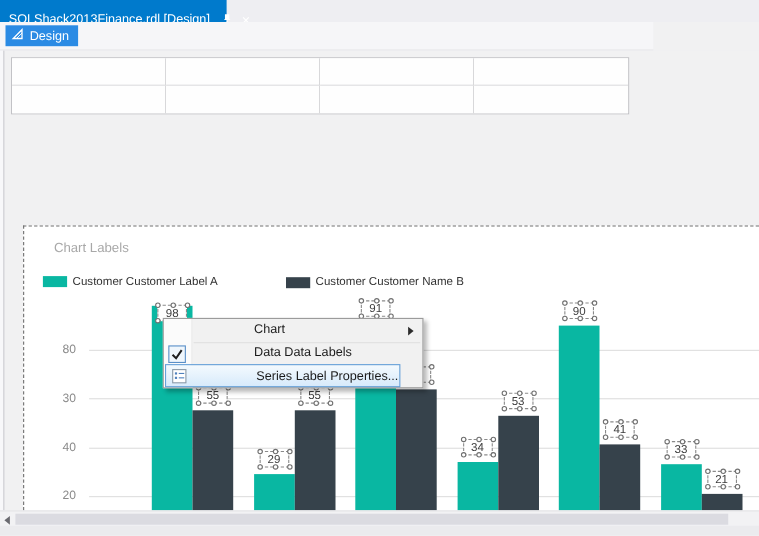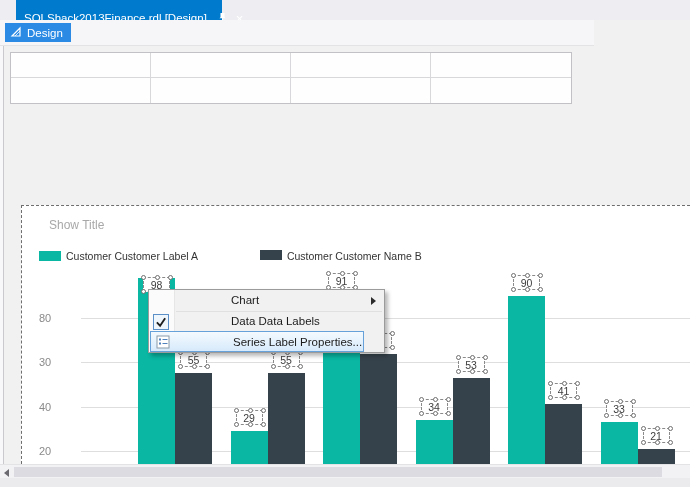--- a/index.html
+++ b/index.html
@@ -1,21 +1,21 @@
 <!DOCTYPE html>
 <html><head>
 <meta charset="utf-8">
 <style>
   * { margin:0; padding:0; box-sizing:border-box; }
   html,body { width:690px; height:487px; }
   body { font-family:"Liberation Sans", sans-serif; position:relative; overflow:hidden; background:#F1F1F2; }
 
   
   .tabstrip { position:absolute; left:0; top:0; width:690px; height:20px; background:#EEEEF2; }
-  .doc-tab { position:absolute; left:16px; top:0; width:206px; height:36px; background:#007ACC; color:#fff;
+  .doc-tab { position:absolute; left:0; top:0; width:206px; height:36px; background:#007ACC; color:#fff;
              display:flex; align-items:center; padding-left:8px; }
   .doc-tab .title { font-size:11.5px; line-height:20px; white-space:nowrap; }
   .doc-tab .pin { margin-left:10px; width:11px; height:12px; display:inline-flex; align-items:center; }
   .doc-tab .close { margin-left:8px; font-size:13px; line-height:13px; color:#fff; }
 
   
   .dtoolbar { position:absolute; left:0; top:20px; width:594px; height:26px; background:#F6F6F8; border-bottom:1px solid #E3E3E6; }
   .btn-design { position:absolute; left:5px; top:3px; height:19px; padding:0 8px 0 5px; background:#2B8BE4; color:#fff;
                 display:flex; align-items:center; gap:5px; font-size:11.5px; }
   .btn-preview { position:absolute; left:74px; top:3px; height:19px; padding:0 8px 0 5px; color:#1E1E1E;
@@ -31,23 +31,23 @@
   .rtable .cell { border-right:1px solid #D8D8DA; border-bottom:1px solid #D8D8DA; background:#FEFEFE; }
   .rtable .cell:nth-child(4n) { border-right:none; }
   .rtable .cell:nth-child(n+5) { border-bottom:none; }
 
   
   .chart { position:absolute; left:21px; top:205px; width:669px; height:259px; background:#fff;
            border-top:1px dashed #6E6E6E; border-left:1px dashed #6E6E6E; overflow:hidden; }
   .chart-title { position:absolute; left:27px; top:12px; font-size:12px; color:#A8A8A8; }
   .legend { position:absolute; left:17px; top:43px; height:14px; display:flex; align-items:center; font-size:10.5px; color:#333; }
   .legend .swatch { width:22px; height:10px; display:inline-block; margin-right:5px; }
-  .legend .entry-b { margin-left:62px; display:inline-flex; align-items:flex-start; }
+  .legend .entry-b { margin-left:62px; display:inline-flex; align-items:flex-end; }
   .gridline { position:absolute; left:59px; right:0; height:1px; background:#DEDEDE; }
-  .ytick { position:absolute; width:30px; text-align:left; font-size:11px; color:#8A8A8A; left:17px; }
+  .ytick { position:absolute; width:30px; text-align:right; font-size:11px; color:#8A8A8A; left:17px; }
   .bar { position:absolute; bottom:0; width:37px; }
   .dlabel { position:absolute; width:27px; height:15px; background:#fff; border:1px dashed #8A8A8A;
             font-size:10.5px; color:#3C3C3C; text-align:center; line-height:14px; }
   .handle { position:absolute; width:5px; height:5px; border:1px solid #707070; background:#fff; border-radius:50%; }
 
   
   .ctxmenu { position:absolute; left:148px; top:289px; width:237px; height:64px; background:#F1F1F1;
              border:1px solid #9B9B9B; box-shadow:3px 3px 4px rgba(0,0,0,0.28); z-index:50; }
   .ctxmenu .gutter { position:absolute; left:0; top:0; bottom:0; width:26px; background:#FBFBFB; border-right:1px solid #E6E6E6; }
   .mitem { position:absolute; left:0; width:100%; height:20px; font-size:11.5px; color:#1B1B1B; }
@@ -103,21 +103,21 @@
   <div class="cell"></div>
   <div class="cell"></div>
   <div class="cell"></div>
   <div class="cell"></div>
   <div class="cell"></div>
   <div class="cell"></div>
   <div class="cell"></div>
 </div>
 
 <div class="chart">
-  <div class="chart-title">Show Title</div>
+  <div class="chart-title">Chart Labels</div>
   <div class="legend">
     <span class="swatch" style="background: rgb(9, 183, 162);"></span>
     <span>Customer Customer Label A</span>
     <span class="entry-b">
       <span class="swatch" style="background: rgb(54, 66, 75);"></span>
       <span>Customer Customer Name B</span>
     </span>
   </div>
   <div id="plot">
       <div class="gridline" style="top: 245px;"></div>

